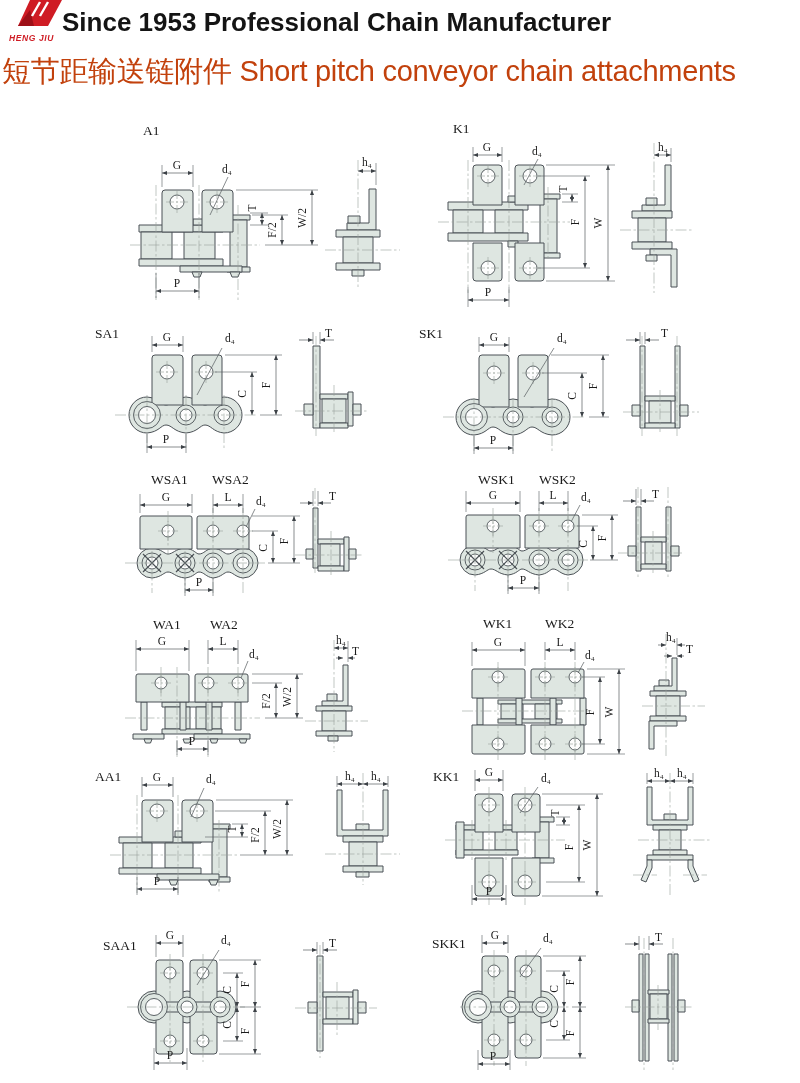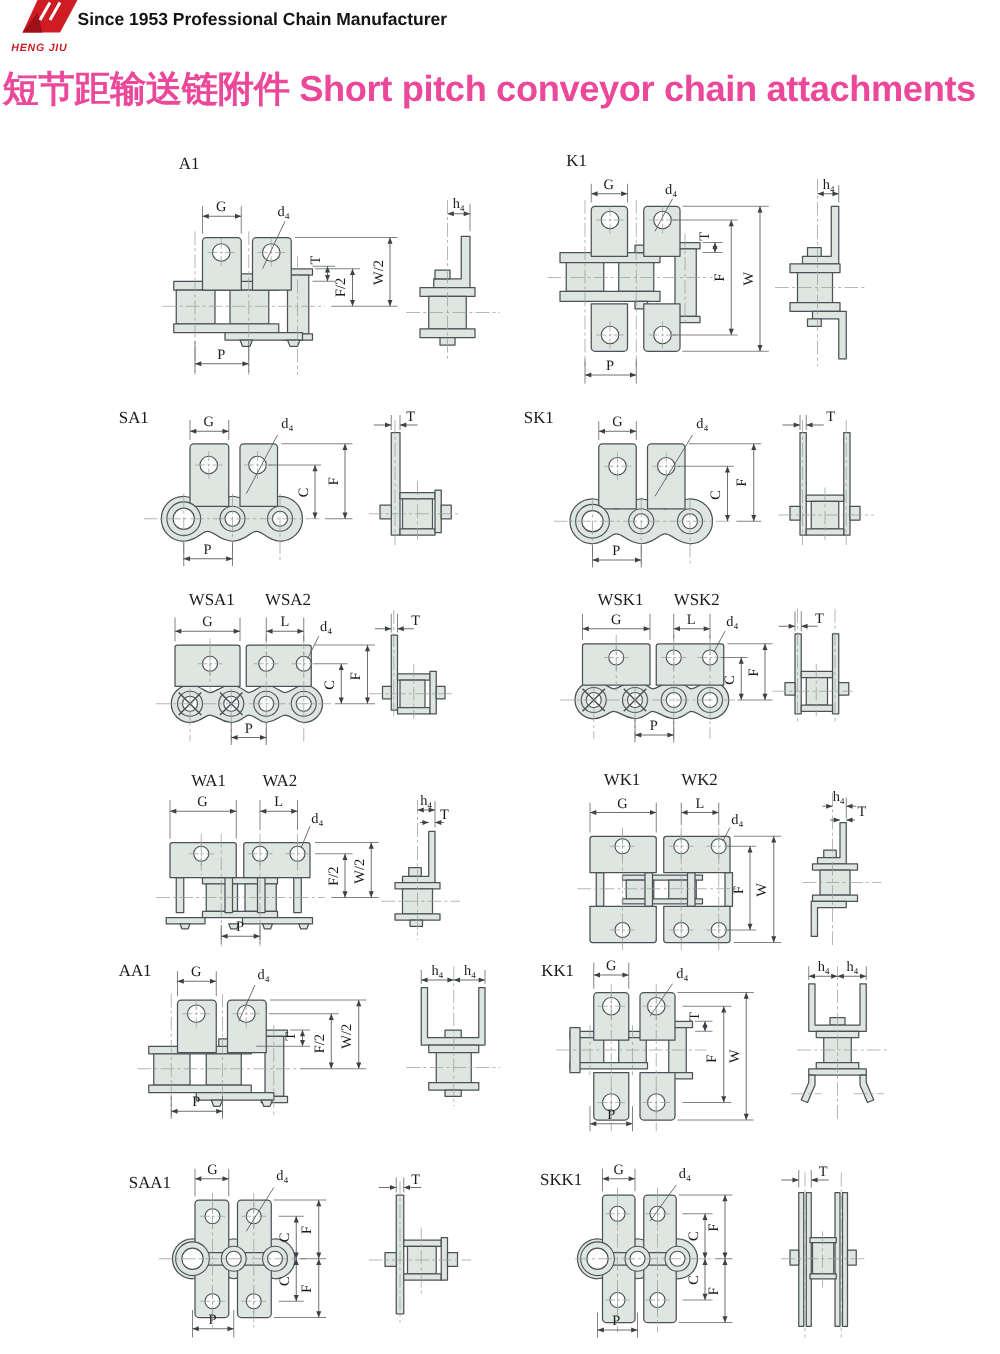--- a/index.html
+++ b/index.html
@@ -11,22 +11,22 @@
   .w2{fill:#dee6e1;stroke:#4b5156;stroke-width:.9}
   .cl{stroke:#98a19c;stroke-width:.6;stroke-dasharray:11 2.5 2.5 2.5;fill:none}
   .clh{stroke:#98a19c;stroke-width:.6;stroke-dasharray:8 2 2 2;fill:none}
   .ext{stroke:#565b5e;stroke-width:.6;fill:none}
   .dim{stroke:#565b5e;stroke-width:.7;fill:none}
   .arr{marker-start:url(#arr);marker-end:url(#arr)}
   .ae{marker-end:url(#arr)}
   .xm{stroke:#4b5156;stroke-width:1.2;fill:none}
   svg text{font-family:"Liberation Serif","DejaVu Serif",serif;font-size:11.5px;fill:#1b1b1b}
   svg text.nm{font-size:13.5px}
-  .tagline{position:absolute;left:62px;top:7px;font-size:14px;font-weight:bold;color:#141414}
-  .title{position:absolute;left:2px;top:52px;font-size:29px;font-weight:bold;color:#ec4899;
+  .tagline{position:absolute;left:62px;top:7px;font-size:26px;font-weight:bold;color:#141414}
+  .title{position:absolute;left:2px;top:52px;font-size:29px;font-weight:normal;color:#c2410c;
          white-space:nowrap;letter-spacing:-.3px}
   .logo{position:absolute;left:8px;top:0}
   .logo-txt{font-family:"Liberation Sans","DejaVu Sans",sans-serif;font-size:8.5px;font-weight:bold;
             font-style:italic;fill:#cf1c24;letter-spacing:.6px}
 </style>
 </head>
 <body>
 
 <svg width="0" height="0" style="position:absolute">
 <defs>

